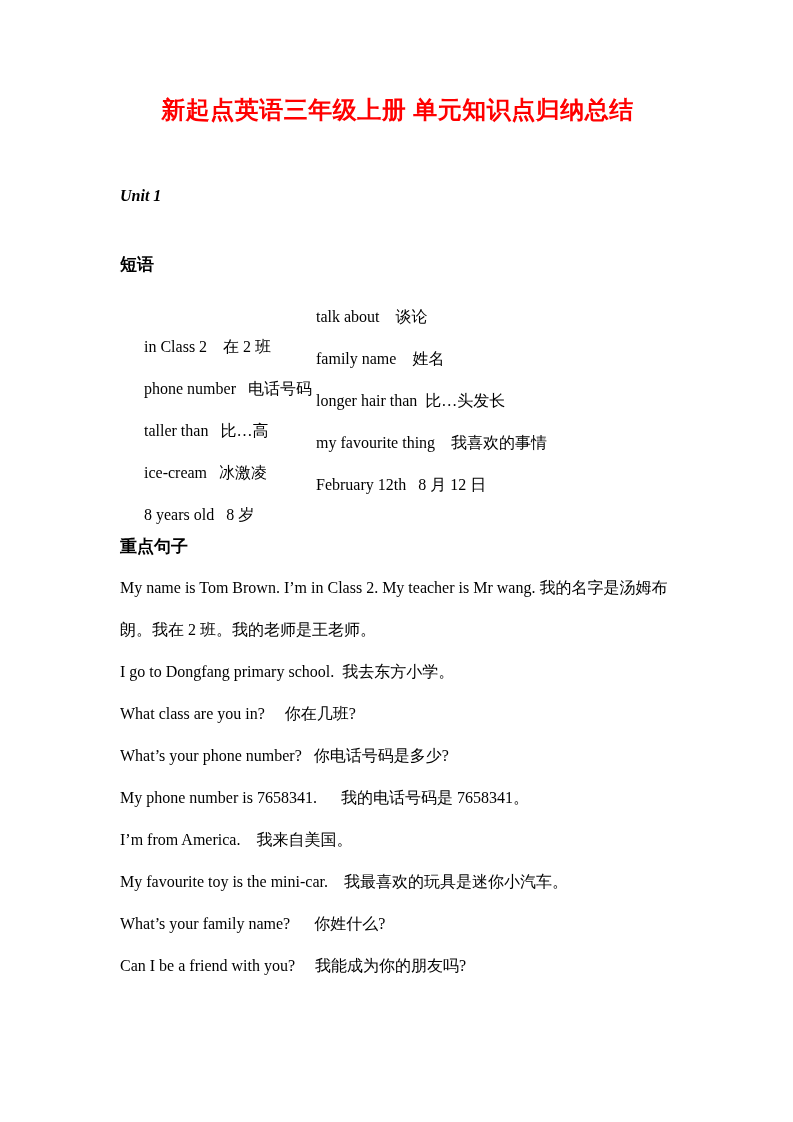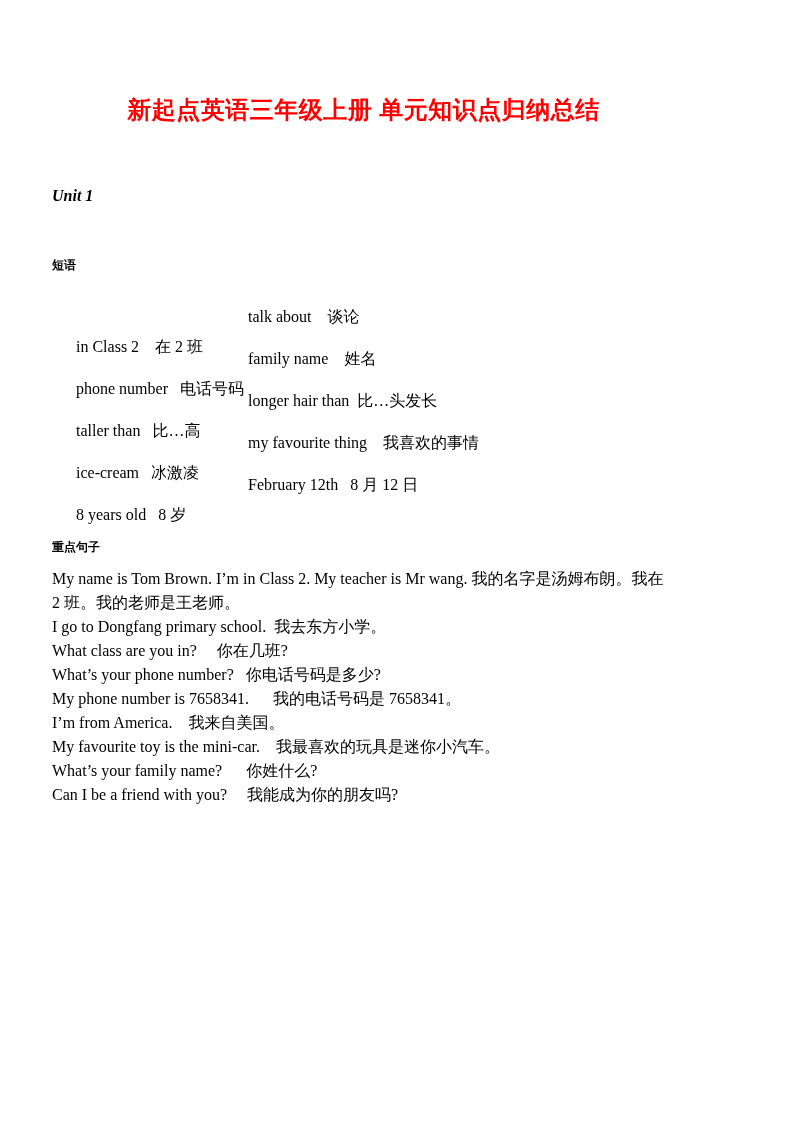--- a/index.html
+++ b/index.html
@@ -7,21 +7,21 @@
     padding: 0;
     background: #ffffff;
   }
   .page {
     position: relative;
     width: 793px;
     height: 1122px;
     margin: 0 auto;
     background: #ffffff;
     box-sizing: border-box;
-    padding: 94px 118px 0 52px;
+    padding: 94px 118px 0 120px;
     overflow: hidden;
     font-family: "Liberation Serif", "DejaVu Serif", serif;
     color: #000000;
   }
   .doc-title {
     margin: 0;
     font-family: "Liberation Sans", "DejaVu Sans", sans-serif;
     font-weight: bold;
     font-size: 24px;
     line-height: 32px;
@@ -34,21 +34,21 @@
     margin: 60px 0 0 0;
     font-family: "Liberation Serif", "DejaVu Serif", serif;
     font-weight: bold;
     font-size: 16px;
     line-height: 20px;
     font-style: italic;
   }
   .section-heading {
     font-family: "Liberation Sans", "DejaVu Sans", sans-serif;
     font-weight: bold;
-    font-size: 12px;
+    font-size: 17px;
     line-height: 22px;
     margin: 0;
   }
   .phrases-heading { margin-top: 48px; }
   .sentences-heading { margin-top: 42px; }
   .phrase-rows { margin-top: 8px; }
   .phrase-row {
     position: relative;
     height: 42px;
     line-height: 42px;
@@ -59,21 +59,21 @@
   .phrase-col2 {
     position: absolute;
     left: 196px;
     top: 12px;
     white-space: pre;
   }
   .sentences { margin-top: 9px; }
   .sentence {
     margin: 0;
     font-size: 16px;
-    line-height: 24px;
+    line-height: 42px;
     white-space: pre-wrap;
     word-break: break-word;
   }
 </style>
 </head>
 <body>
 
 <div class="page">
 
   <h1 class="doc-title" style="color: rgb(255, 0, 0);">新起点英语三年级上册 单元知识点归纳总结</h1>

